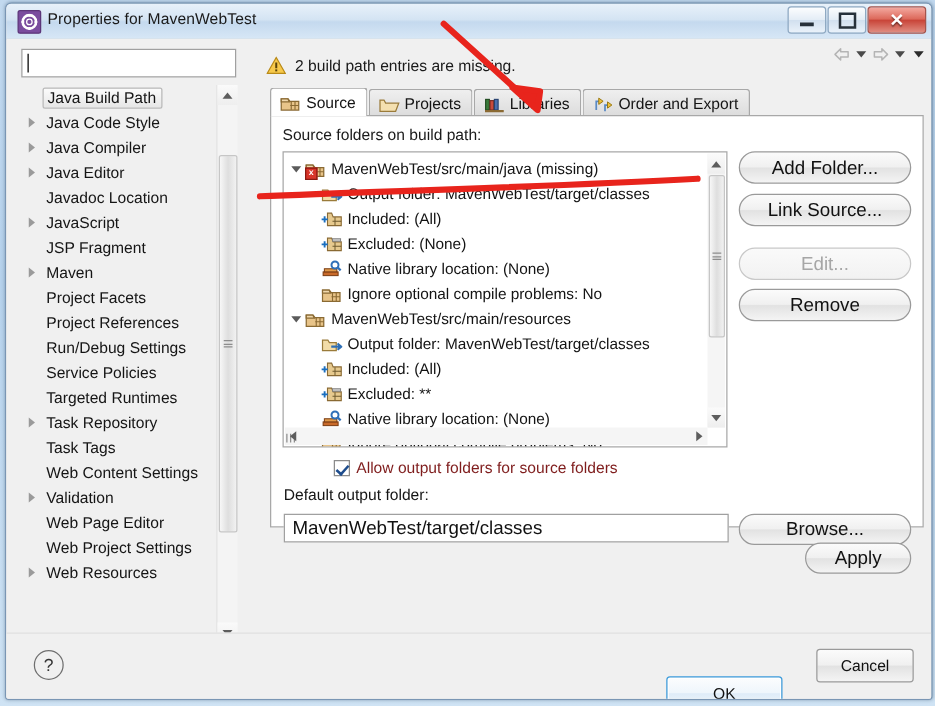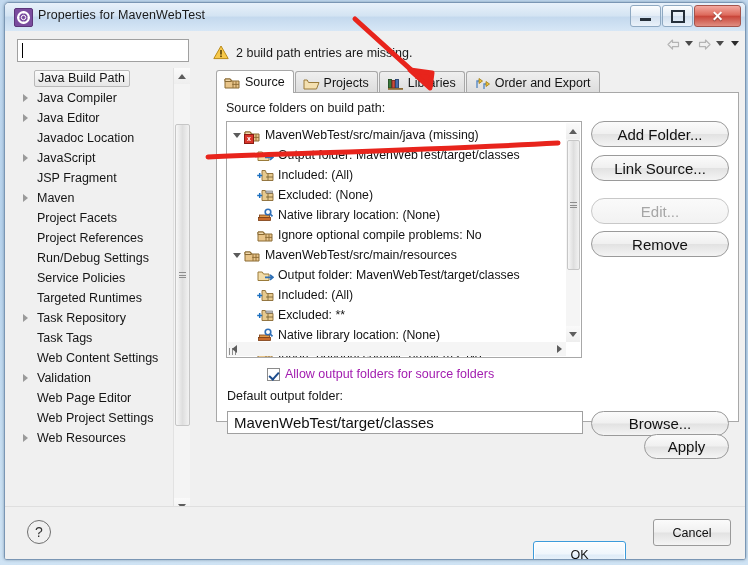--- a/index.html
+++ b/index.html
@@ -234,21 +234,21 @@
     border:1px solid #9a9a9a; border-radius:13px;
     background: linear-gradient(180deg,#fbfbfb 0%,#f0f0f0 48%,#e2e2e2 52%,#f4f4f4 100%);
     font-size:15px; color:#111;
     display:flex; align-items:center; justify-content:center;
     box-sizing:border-box;
   }
   .btn.disabled { color:#a6a6a6; border-color:#c8c8c8;
     background: linear-gradient(180deg,#fafafa,#f2f2f2); }
   .sidebtn { position:absolute; right:9px; width:138px; height:26px; }
 
-  .chkrow { position:absolute; left:10px; top: 274px; display:flex; align-items:center; font-size:12.5px; color:#a21caf;padding-left:40px;}
+  .chkrow { position:absolute; left:10px; top: 274px; display:flex; align-items:center; font-size:12.5px; color:#7f1d1d;padding-left:40px;}
   .chk {
     width:13px;height:13px;border:1px solid #8b8b8b;background:#fff;margin-right:5px;
     position:relative; box-sizing:border-box;
   }
   .chk:after{
     content:""; position:absolute; left:3px; top:1px; width:4px;height:8px;
     border:solid #1d4c8c; border-width:0 2px 2px 0; transform:rotate(42deg);
   }
   .outlabel { position:absolute; left:10px; top: 296px; font-size:12.5px; color:#151515; }
   .outfield {
@@ -327,20 +327,24 @@
     <div class="body">
 
       <div class="filter-box">
         <div class="filter-caret"></div>
         <div class="filter-text"></div>
       </div>
 
       <div class="sidebar" id="sidebar">
           <div class="tree-item sel">
             <span class="lbl">Java Build Path</span>
+          </div>
+          <div class="tree-item">
+            <span class="twisty"></span>
+            <span class="lbl">Java Code Style</span>
           </div>
           <div class="tree-item">
             <span class="twisty"></span>
             <span class="lbl">Java Compiler</span>
           </div>
           <div class="tree-item">
             <span class="twisty"></span>
             <span class="lbl">Java Editor</span>
           </div>
           <div class="tree-item">

